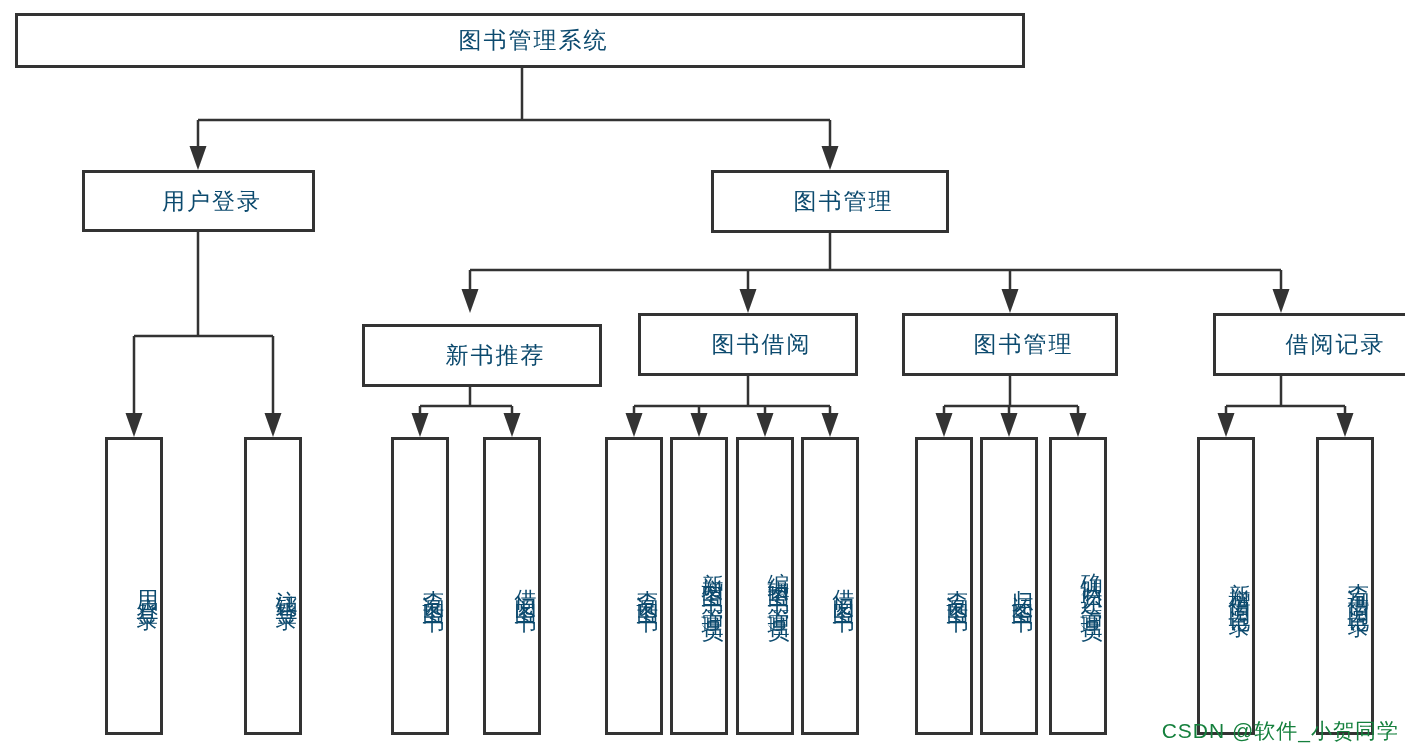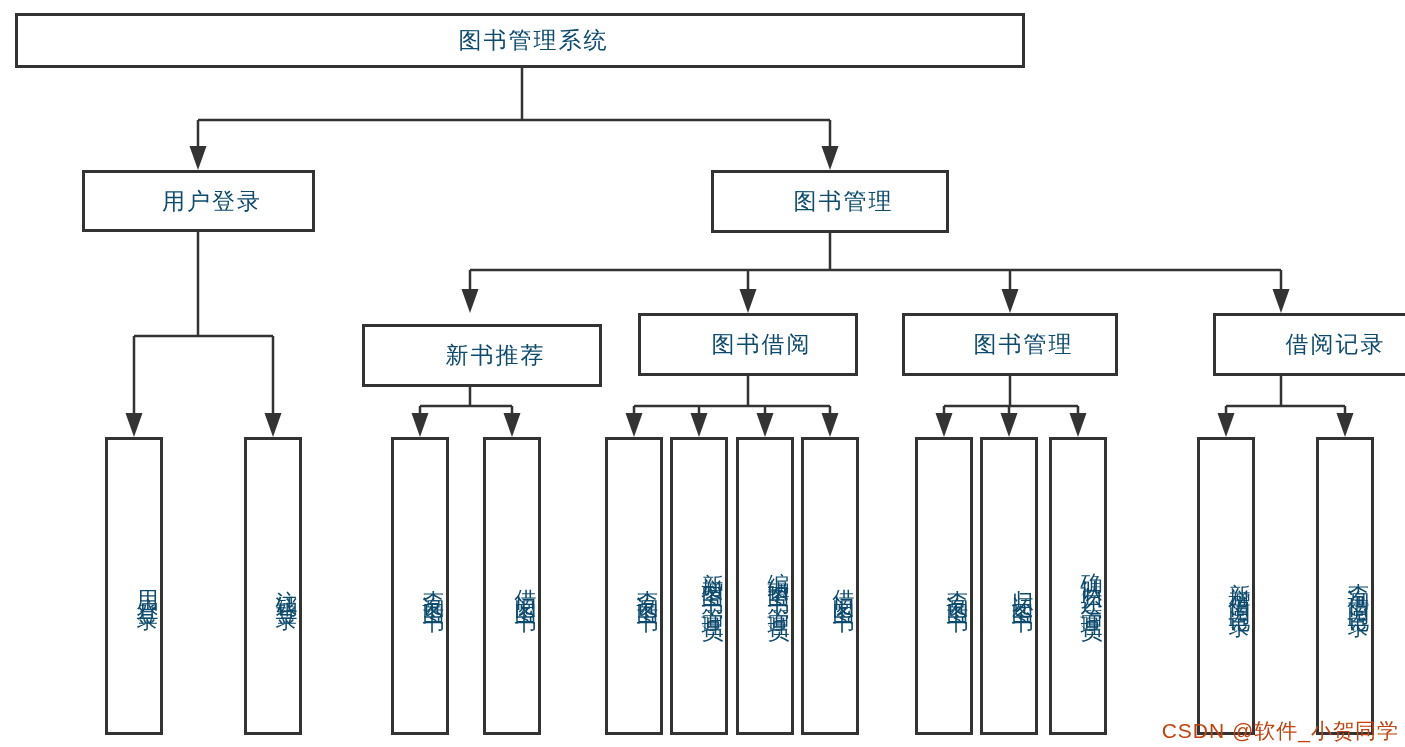--- a/index.html
+++ b/index.html
@@ -49,21 +49,21 @@
   .lf7  { left: 736px; }  .lf8  { left: 801px; }
   .lf9  { left: 915px; }  .lf10 { left: 980px; }
   .lf11 { left: 1049px; } .lf12 { left: 1197px; }
   .lf13 { left: 1316px; }
   .wm {
     position: absolute;
     right: 6px;
     bottom: 2px;
     font-size: 21px;
     letter-spacing: 1px;
-    color: #c2410c;
+    color: #15803d;
     z-index: 5;
     white-space: nowrap;
   }
 </style>
 </head>
 <body>
 
 <div class="stage">
 
   <svg class="wires" viewBox="0 0 1405 747" aria-hidden="true">

